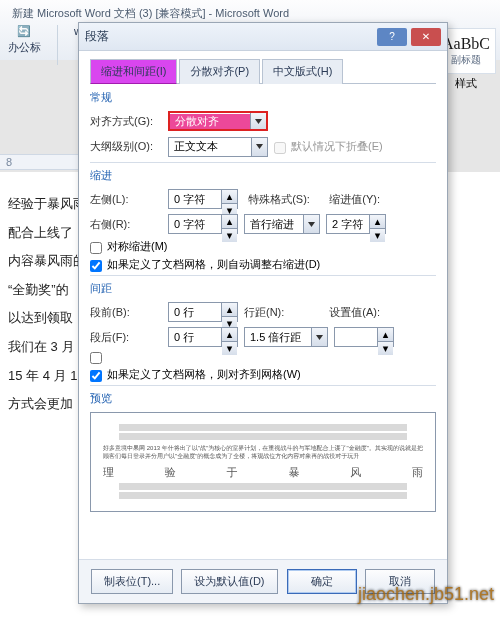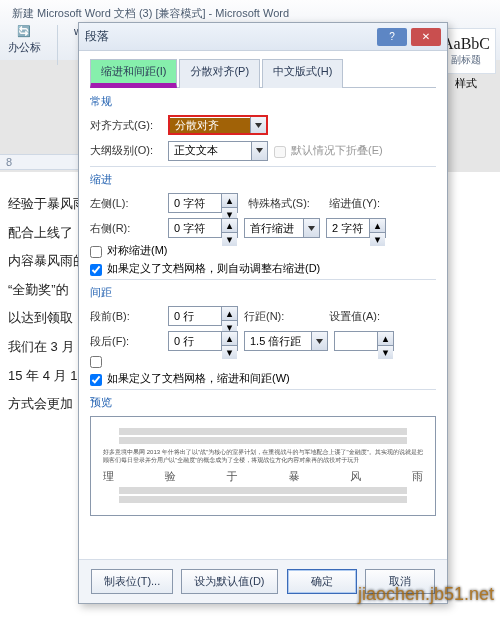--- a/index.html
+++ b/index.html
@@ -21,31 +21,31 @@
 .dlg-title{height:28px;background:linear-gradient(#eef3fa,#dfe7f2);display:flex;align-items:center;justify-content:space-between;padding:0 6px;border-bottom:1px solid #c7d1de}
 .dlg-title .t{color:#2b3d56;font-size:12px}
 .dlg-title .ctrls{display:flex;gap:4px}
 .dlg-title .ctrls div{width:30px;height:18px;display:flex;align-items:center;justify-content:center;color:#fff;font-size:10px}
 .help{background:#5d86c4;border-radius:2px}
 .close{background:#c94f4f;border-radius:2px}
 
 .dlg-body{padding:7px 11px}
 .tabs{display:flex;border-bottom:1px solid #b8c3d2;margin-bottom:6px}
 .tab{padding:4px 10px;border:1px solid #b8c3d2;border-bottom:none;background:#e8edf4;color:#2a3a55;margin-right:2px;position:relative;top:1px}
-.tab.active{background:#86efac;border-bottom:5px solid #a21caf}
+.tab.active{background:#d946ef;border-bottom:1px solid #a21caf}
 
 .section-label{color:#1f5fb0;margin:5px 0 6px 0;font-size:11px}
 .row{display:flex;align-items:center;margin-bottom:5px;gap:6px}
 .lbl{width:72px;color:#333}
 .combo{display:flex;align-items:center;border:1px solid #8a98ac;height:20px;background:#fff}
 .combo .val{padding:0 5px;flex:1;white-space:nowrap}
 .combo .arr{width:16px;height:100%;background:linear-gradient(#f2f5fa,#d6deea);border-left:1px solid #8a98ac;display:flex;align-items:center;justify-content:center}
 .combo .arr svg{width:7px;height:5px}
 .combo.hl{border:2px solid #d22; }
-.combo.hl .val{background:#a16207;color:#fff}
+.combo.hl .val{background:#ec4899;color:#fff}
 .spin{display:flex;align-items:center;border:1px solid #8a98ac;height:20px;background:#fff}
 .spin .val{padding:0 5px;flex:1;text-align:left}
 .spin .btns{width:16px;height:100%;border-left:1px solid #8a98ac;display:flex;flex-direction:column}
 .spin .btns div{flex:1;background:linear-gradient(#f2f5fa,#d6deea);display:flex;align-items:center;justify-content:center}
 .spin .btns div:first-child{border-bottom:1px solid #8a98ac}
 .cb{display:flex;align-items:flex-end;gap:5px;margin:3px 0}
 .cb input{width:12px;height:12px}
 hr.sep{border:none;border-top:1px solid #d5dde8;margin:2px 0 2px 0}
 .preview-box{border:1px solid #8a98ac;background:#fff;height:100px;margin-top:5px;padding:9px 12px;overflow:hidden}
 .pv-line{height:7px;margin:2px auto}
@@ -232,21 +232,21 @@
             <div>▴</div>
             <div>▾</div>
           </div>
         </div>
     </div>
     <label class="cb">
         <input type="checkbox" style="">
       </label>
     <label class="cb">
         <input type="checkbox" checked="" style="">
-        <span>如果定义了文档网格，缩进和间距(W)</span>
+        <span>如果定义了文档网格，则对齐到网格(W)</span>
       </label>
 
     <hr class="sep">
     <div class="section-label">预览</div>
     <div class="preview-box">
       <div class="pv-line pv-light"></div>
       <div class="pv-line pv-light"></div>
       <div class="pv-text">好多意境中果网 2013 年什将出了以"战"为核心的室界计划，在重视战斗的与军地配合上谋了"金融度"。其实现的说就是把顾客们每日登录并分用户以"全融度"的概念成为了全楼，将观战位方化内容对象再的战役对于玩升</div>
       <div class="pv-spaced">
           <span>理</span>

